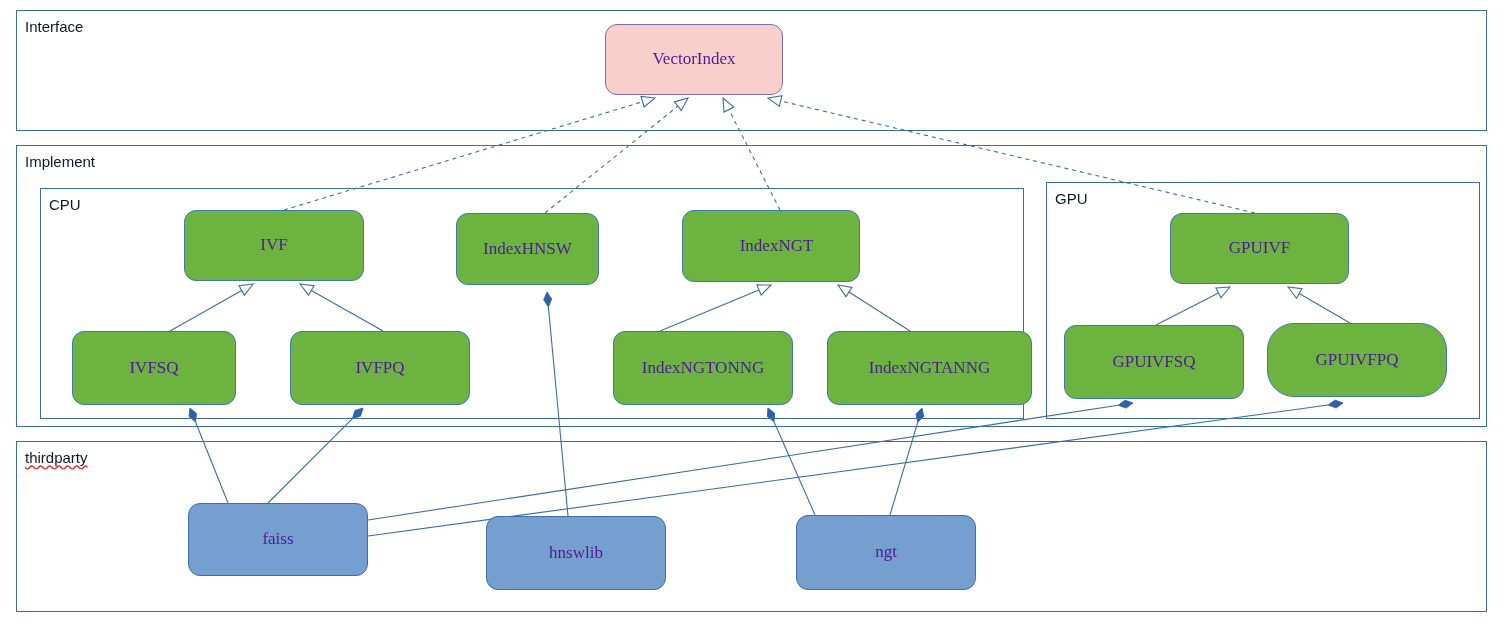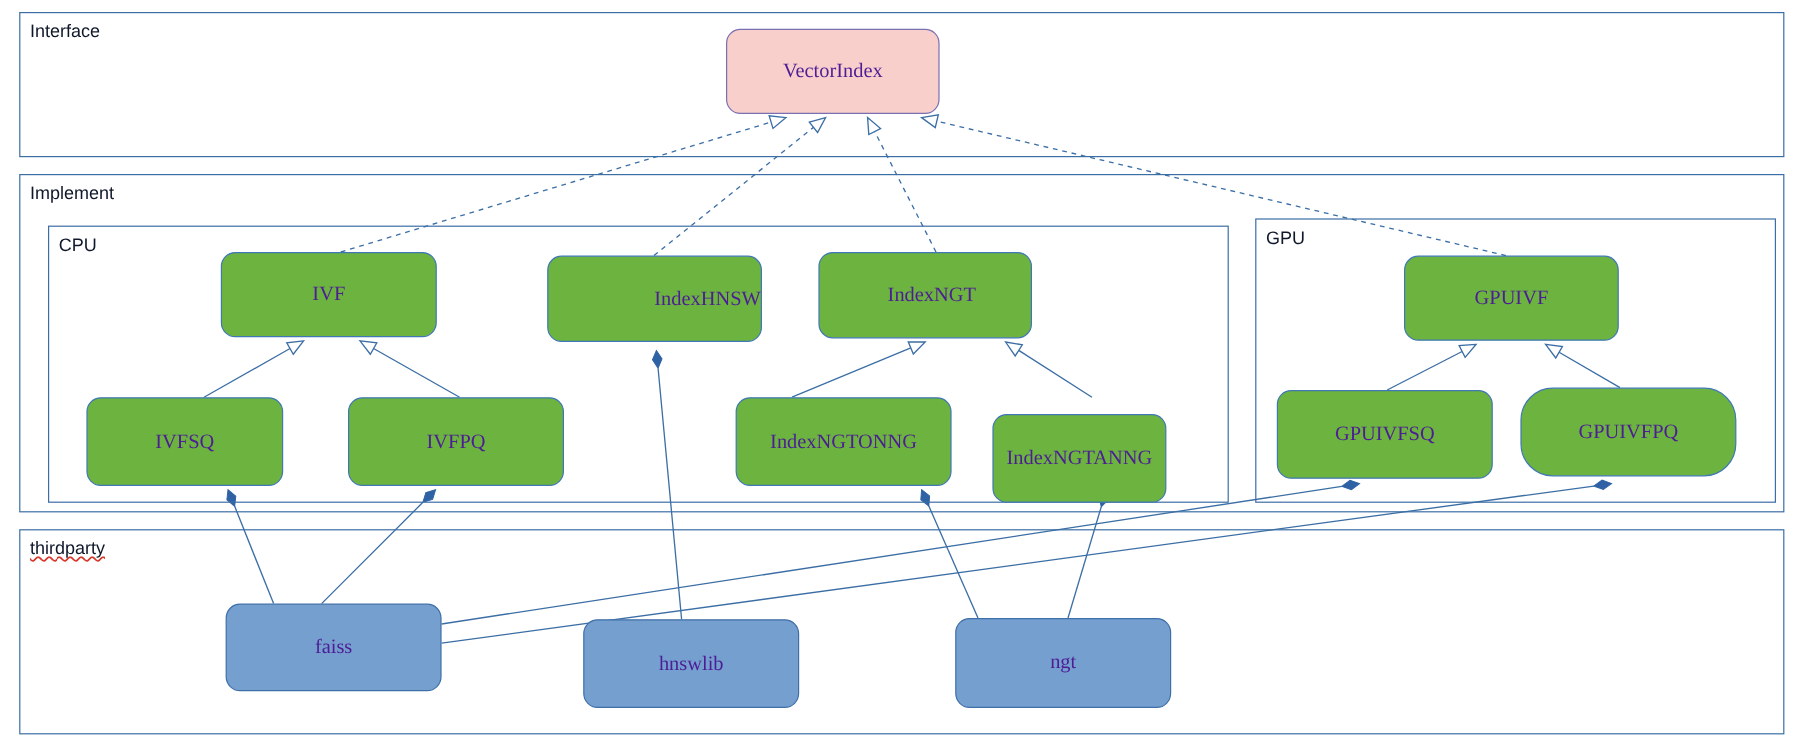--- a/index.html
+++ b/index.html
@@ -134,39 +134,39 @@
       <div class="container" style="left: 16px; top: 441px; width: 1471px; height: 171px;"></div>
       <div class="container-label misspelled" style="left: 25px; top: 449px;">thirdparty</div>
     </div>
   <div id="nodes-layer">
       <div class="node iface" style="left: 605px; top: 24px; width: 178px; height: 71px;">
         <span>VectorIndex</span>
       </div>
       <div class="node impl" style="left: 184px; top: 210px; width: 180px; height: 71px;">
         <span>IVF</span>
       </div>
-      <div class="node impl" style="left: 456px; top: 213px; width: 179px; height: 72px; justify-content: flex-end;">
+      <div class="node impl" style="left: 456px; top: 213px; width: 143px; height: 72px;">
         <span>IndexHNSW</span>
       </div>
       <div class="node impl" style="left: 682px; top: 210px; width: 178px; height: 72px; padding-left: 11px;">
         <span>IndexNGT</span>
       </div>
       <div class="node impl" style="left: 1170px; top: 213px; width: 179px; height: 71px;">
         <span>GPUIVF</span>
       </div>
       <div class="node impl" style="left: 72px; top: 331px; width: 164px; height: 74px;">
         <span>IVFSQ</span>
       </div>
       <div class="node impl" style="left: 290px; top: 331px; width: 180px; height: 74px;">
         <span>IVFPQ</span>
       </div>
       <div class="node impl" style="left: 613px; top: 331px; width: 180px; height: 74px;">
         <span>IndexNGTONNG</span>
       </div>
-      <div class="node impl" style="left: 827px; top: 331px; width: 145px; height: 74px; margin-top: 14px;">
+      <div class="node impl" style="left: 827px; top: 331px; width: 205px; height: 74px;">
         <span>IndexNGTANNG</span>
       </div>
       <div class="node impl" style="left: 1064px; top: 325px; width: 180px; height: 74px;">
         <span>GPUIVFSQ</span>
       </div>
       <div class="node impl" style="left: 1267px; top: 323px; width: 180px; height: 74px; border-radius: 27px;">
         <span>GPUIVFPQ</span>
       </div>
       <div class="node third" style="left: 188px; top: 503px; width: 180px; height: 73px;">
         <span>faiss</span>

